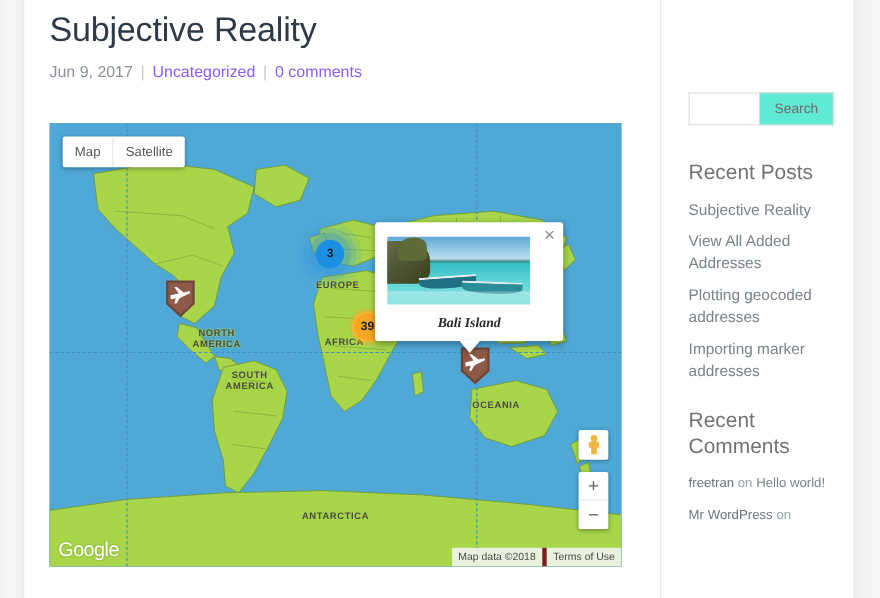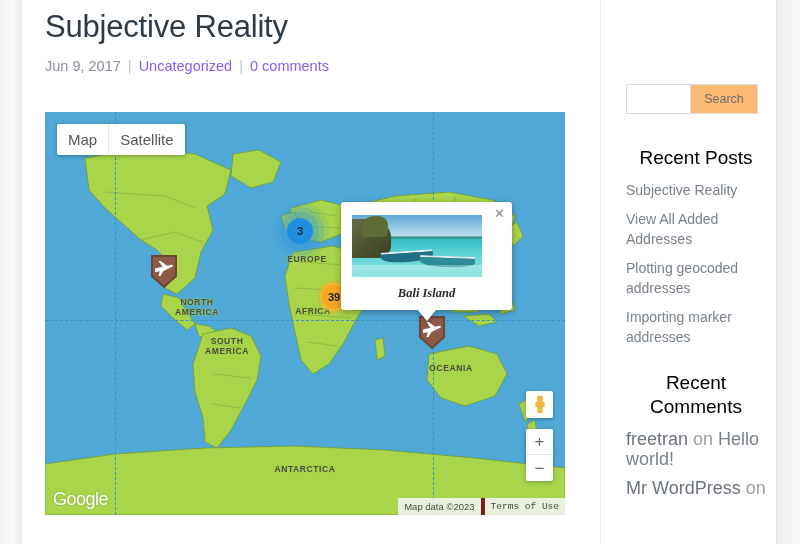--- a/index.html
+++ b/index.html
@@ -90,21 +90,21 @@
   .maptype {
     position: absolute; left: 12px; top: 12px;
     display: flex;
     background: #fff;
     border-radius: 2px;
     box-shadow: 0 1px 4px rgba(0,0,0,.3);
     overflow: hidden;
     z-index: 30;
   }
   .maptype div {
-    font-size: 15px;
+    font-size: 12px;
     color: #565656;
     padding: 7px 11px;
     cursor: pointer;
   }
   .maptype div + div { border-left: 1px solid #e6e6e6; }
 
   
   .ctrl-col {
     position: absolute; right: 12px; bottom: 34px;
     display: flex; flex-direction: column; align-items: center; gap: 11px;
@@ -137,21 +137,21 @@
   .glogo span { color: #ffffff; text-shadow: 0 0 2px rgba(0,0,0,.28); }
 
   
   .attrib {
     position: absolute; right: 0; bottom: 0;
     display: flex; z-index: 30;
     font-size: 9.5px; color: #4a4a4a;
     background: rgba(245,245,245,.85);
   }
   .attrib div { padding: 3px 6px; white-space: nowrap; }
-  .attrib div + div { border-left: 4px solid #7f1d1d; font-family: Liberation Mono, monospace; }
+  .attrib div + div { border-left: 4px solid #7f1d1d; }
 
   
   .cluster {
     position: absolute; z-index: 25;
     display: flex; align-items: center; justify-content: center;
     border-radius: 50%;
     font-size: 11px; font-weight: 700; color: #19232d;
     font-family: "Liberation Sans", sans-serif;
   }
   .cluster.blue {
@@ -262,47 +262,46 @@
     border-right: none;
     background: #fff;
     outline: none;
     font-size: 12px;
     padding: 0 6px;
     font-family: "Liberation Sans", sans-serif;
     color: #555;
   }
   .searchbar button {
     flex: 1; height: 30px;
-    background: #fdba74;
+    background: #5eead4;
     border: 1px solid #dcdcdc;
     color: #6d6d6d;
     font-size: 12.5px;
     cursor: pointer;
     font-family: "Liberation Sans", sans-serif;
   }
   .widget-title {
     font-size: 19px;
     font-weight: 300;
-    color: #000000;
+    color: #737373;
     line-height: 24px;
     margin-bottom: 10px;
-    text-align: center;
   }
   .widget-list { list-style: none; }
   .widget-list li { margin-bottom: 9px; }
   .widget-list a {
     font-size: 14px;
     color: #7a828b;
     text-decoration: none;
     line-height: 20px;
     display: inline;
   }
   .comments-widget { margin-top: 24px; }
   .comment-item {
-    font-size: 18px; color: #7a828b; line-height: 20px;
+    font-size: 12px; color: #7a828b; line-height: 20px;
     margin-bottom: 9px;
   }
   .comment-item .author { color: #6b737c; }
   .comment-item .on { color: #9aa1a8; }
   .comment-item .clink { color: #7a828b; text-decoration: none; }
 </style>
 </head>
 <body>
 
 <div id="page">
@@ -450,21 +449,21 @@
         <div>+</div>
         <div>−</div>
       </div>
     </div>
 
     <div class="glogo">
       <span>Google</span>
     </div>
 
     <div class="attrib">
-      <div>Map data ©2023</div>
+      <div>Map data ©2018</div>
       <div>Terms of Use</div>
     </div>
   </div>
 
   <div class="sidebar">
 
     <form class="searchbar">
       <input type="text" placeholder="" style="">
       <button type="submit">Search</button>
     </form>

